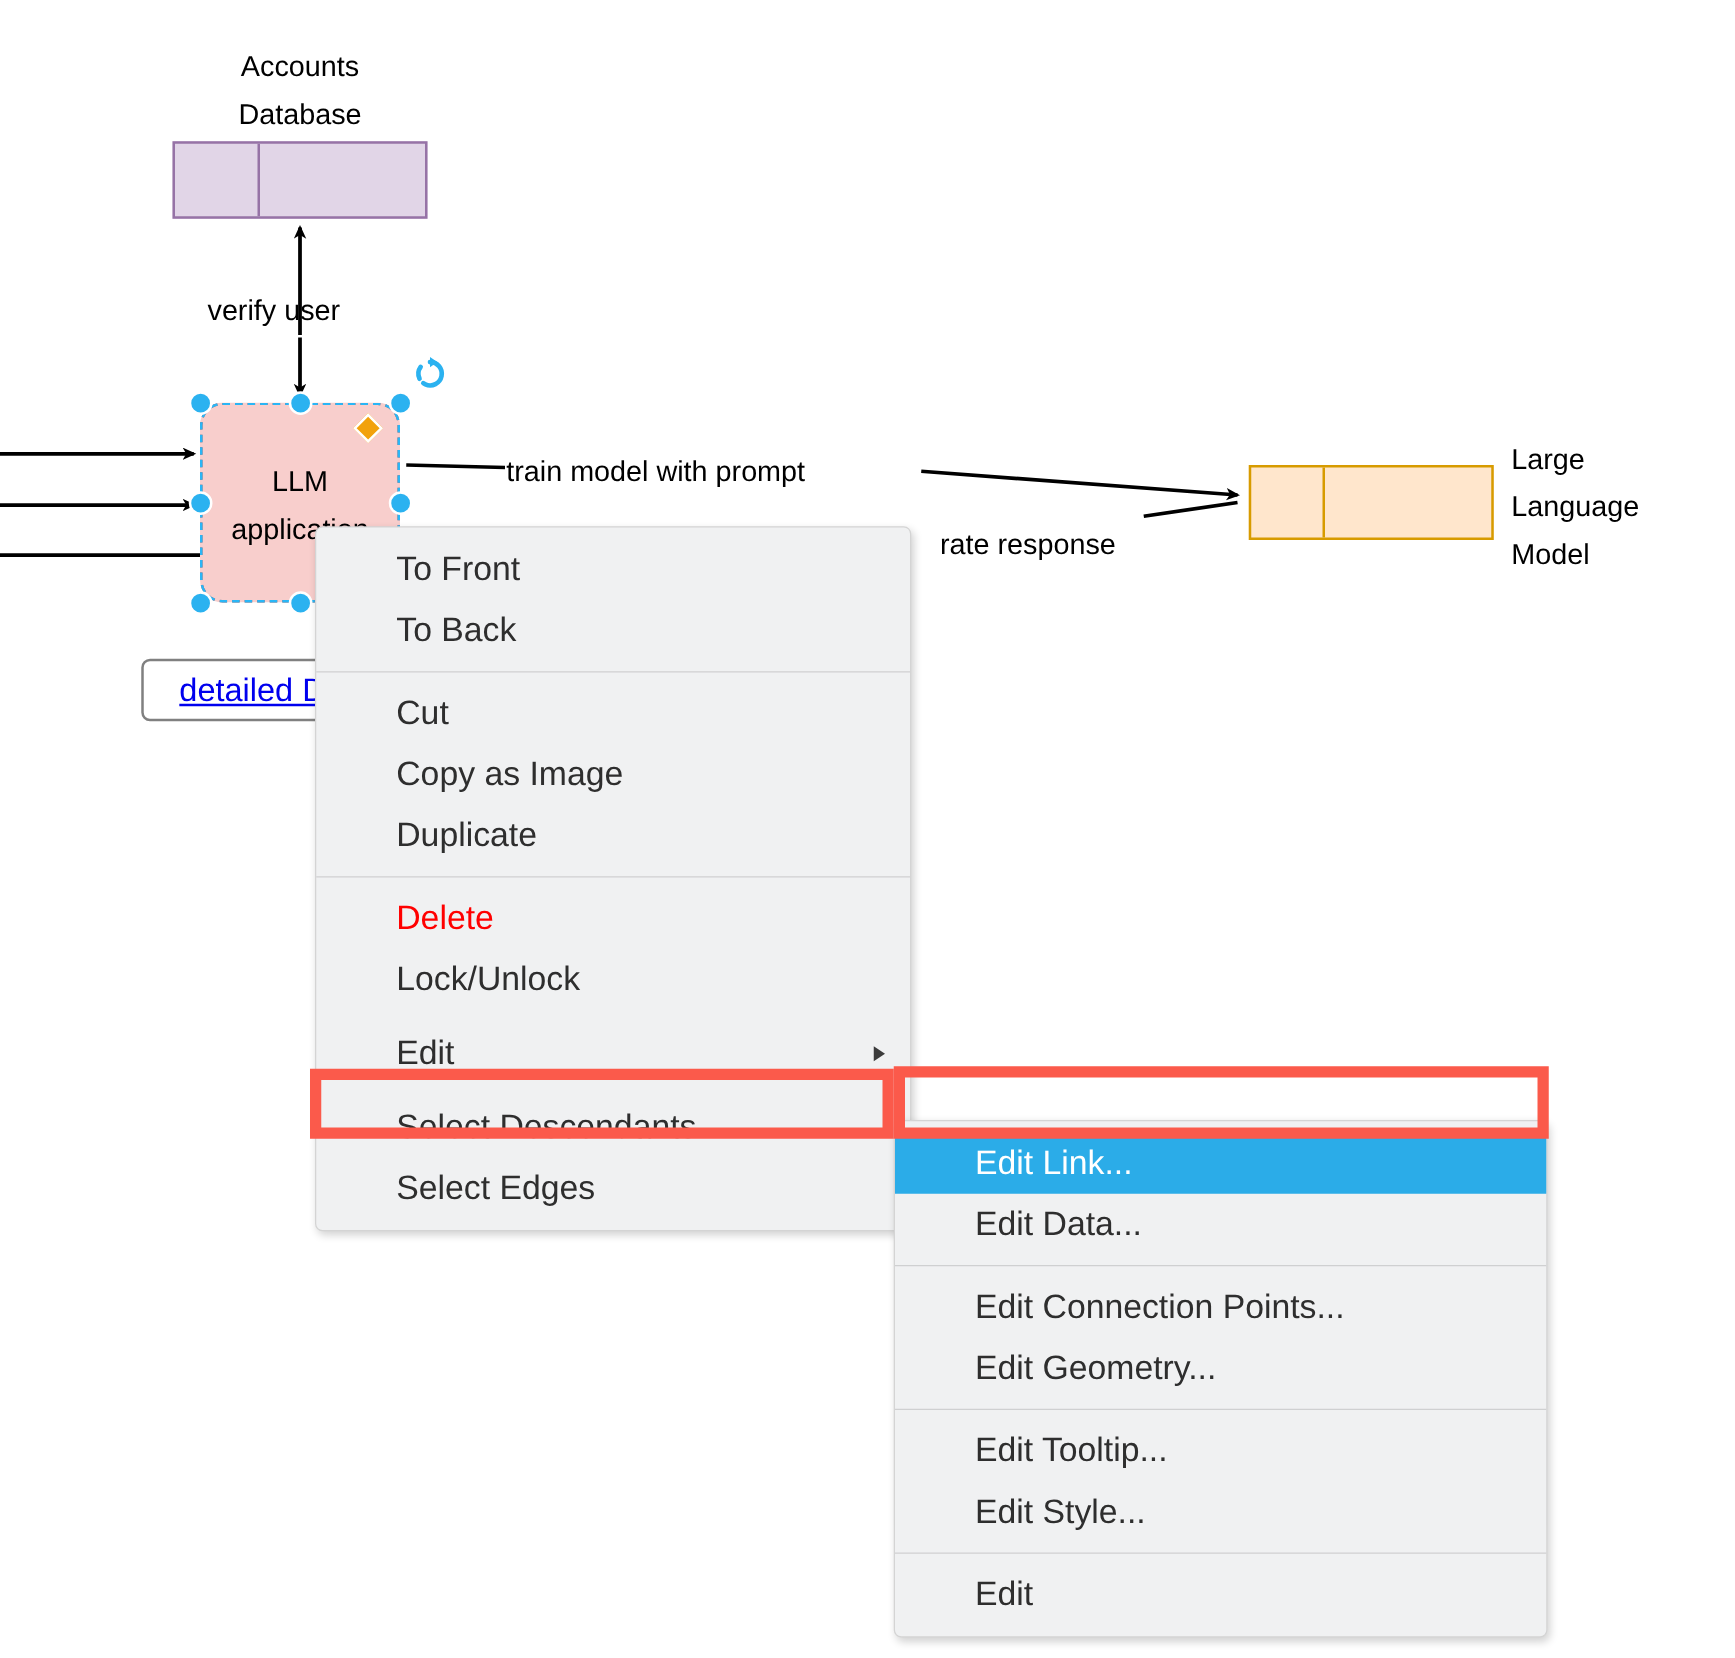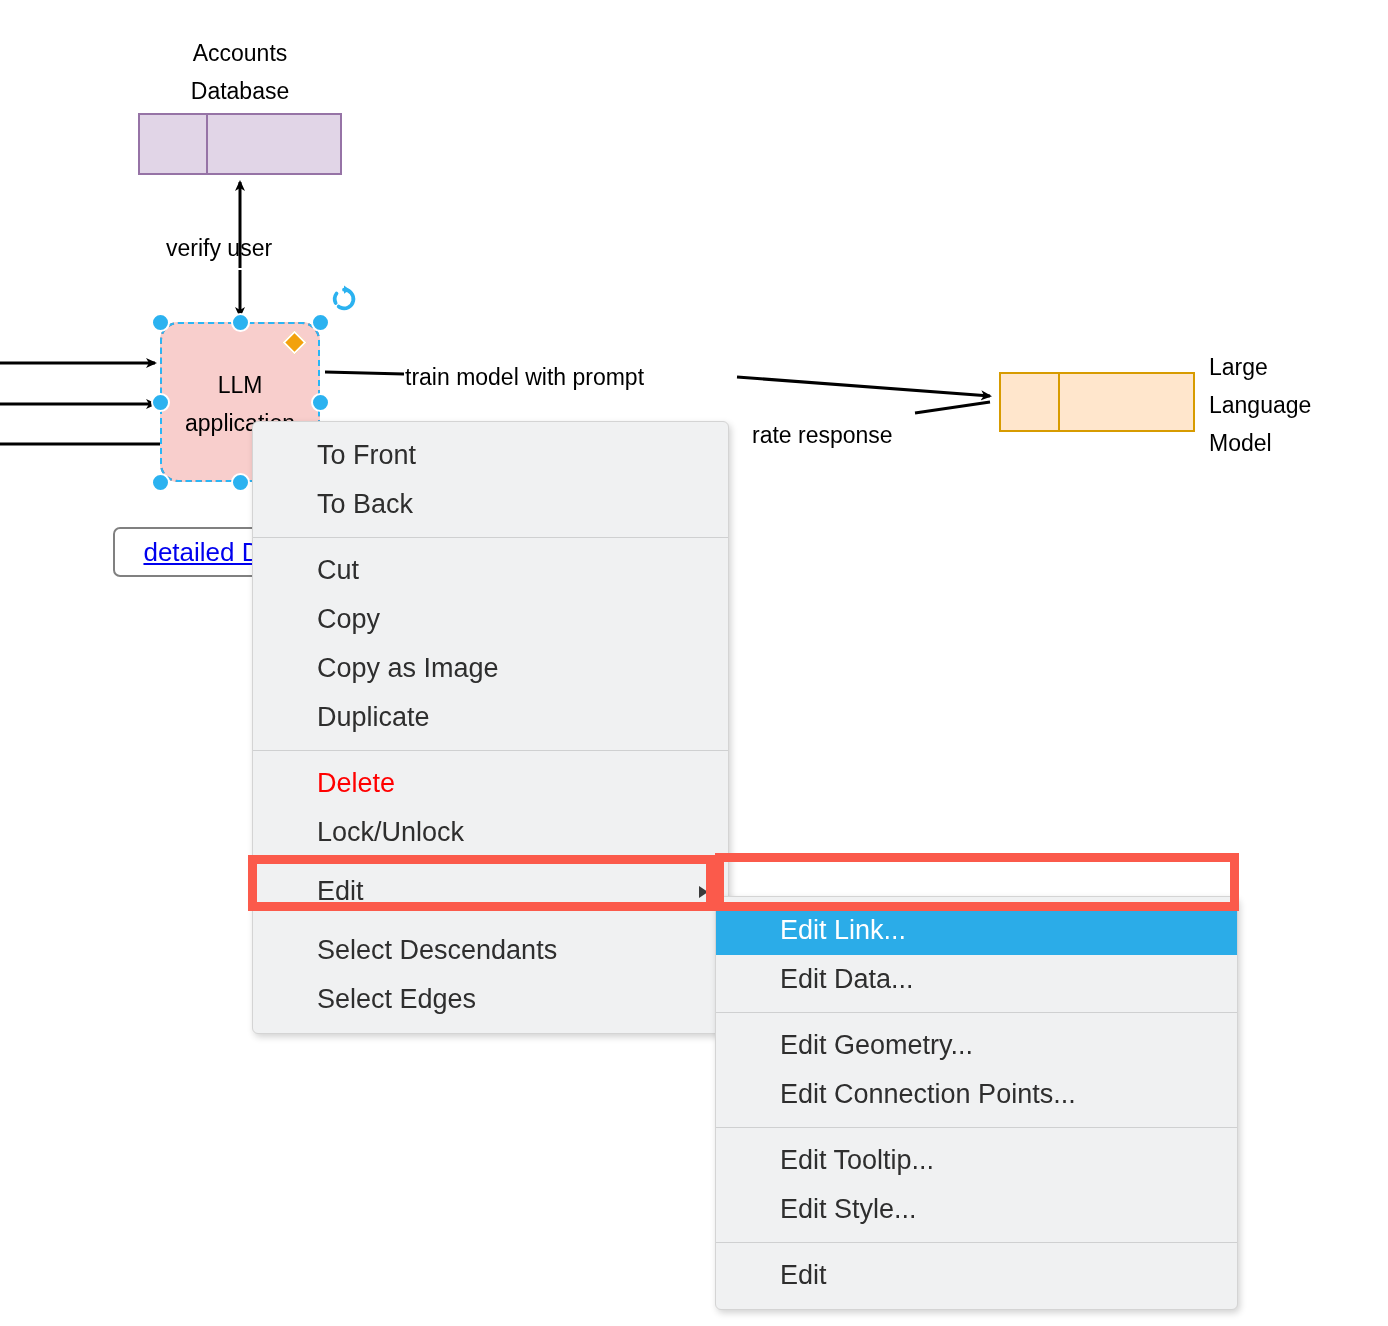--- a/index.html
+++ b/index.html
@@ -236,21 +236,20 @@
   <div class="menu" style="left:252px; top:421px; width:477px; z-index:20;">
 
     <div>
       <div class="menu-item">To Front</div>
       <div class="menu-item">To Back</div>
     </div>
     <div class="menu-sep"></div>
 
     <div>
       <div class="menu-item">Cut</div>
-      <div class="menu-item">Copy</div>
       <div class="menu-item">Copy as Image</div>
       <div class="menu-item">Duplicate</div>
     </div>
     <div class="menu-sep"></div>
 
     <div>
       <div class="menu-item danger">Delete</div>
       <div class="menu-item">Lock/Unlock</div>
     </div>
 
@@ -269,22 +268,22 @@
 
   <div class="menu" style="left:715px; top:853px; width:523px; z-index:25;margin-top:43px;">
 
     <div>
       <div class="menu-item selected">Edit Link...</div>
       <div class="menu-item">Edit Data...</div>
     </div>
     <div class="menu-sep"></div>
 
     <div>
+      <div class="menu-item">Edit Connection Points...</div>
       <div class="menu-item">Edit Geometry...</div>
-      <div class="menu-item">Edit Connection Points...</div>
     </div>
     <div class="menu-sep"></div>
 
     <div>
       <div class="menu-item">Edit Tooltip...</div>
       <div class="menu-item">Edit Style...</div>
     </div>
     <div class="menu-sep"></div>
 
     <div>

